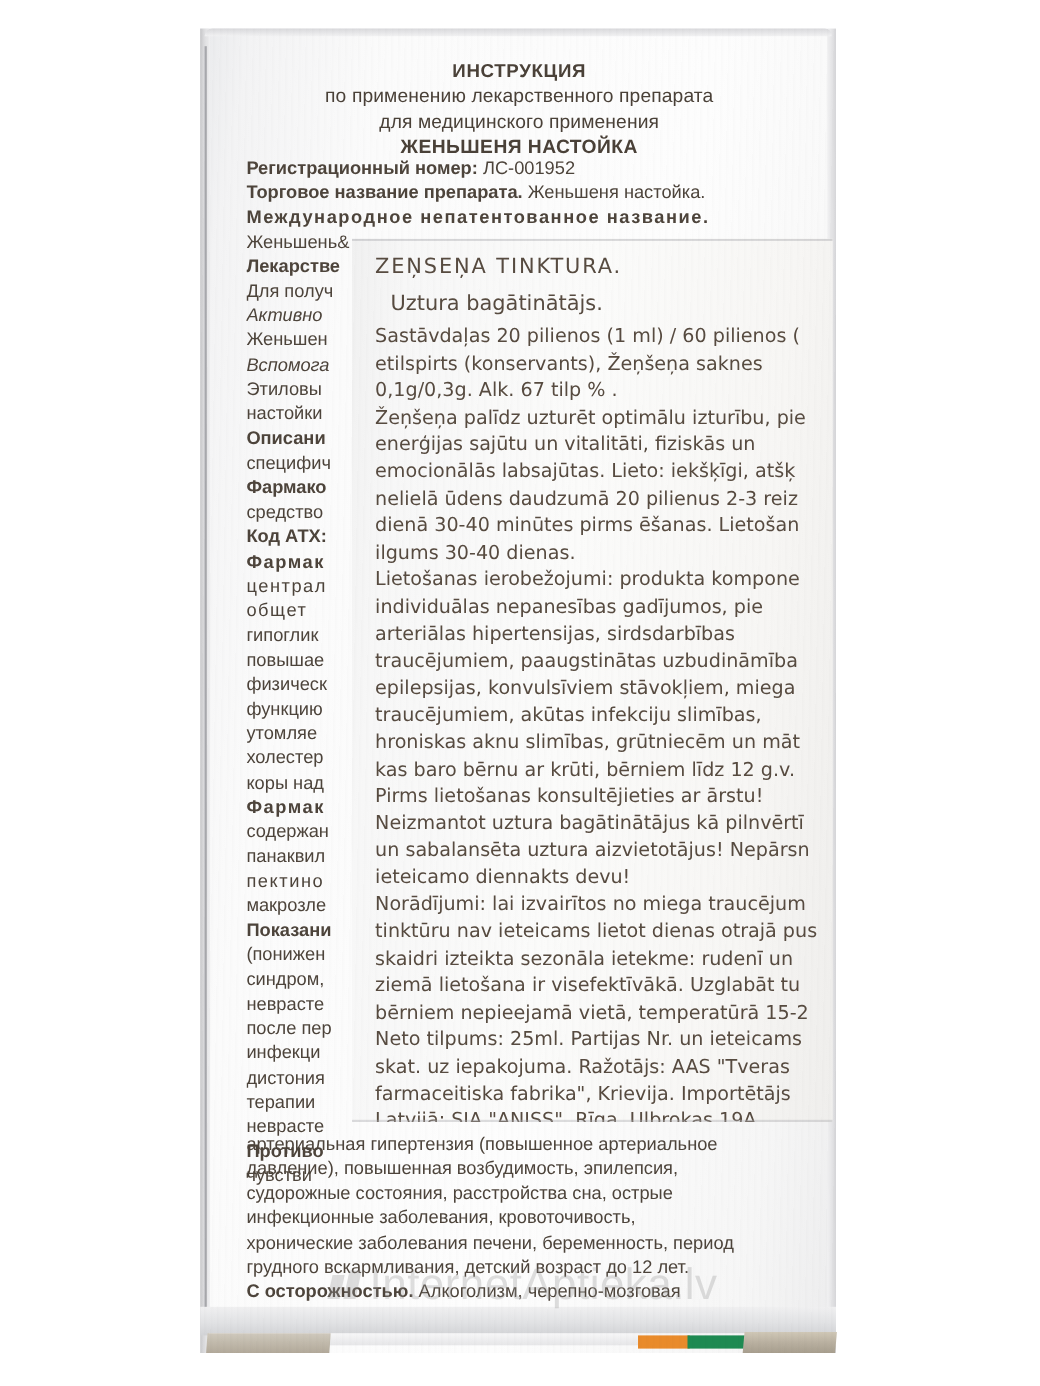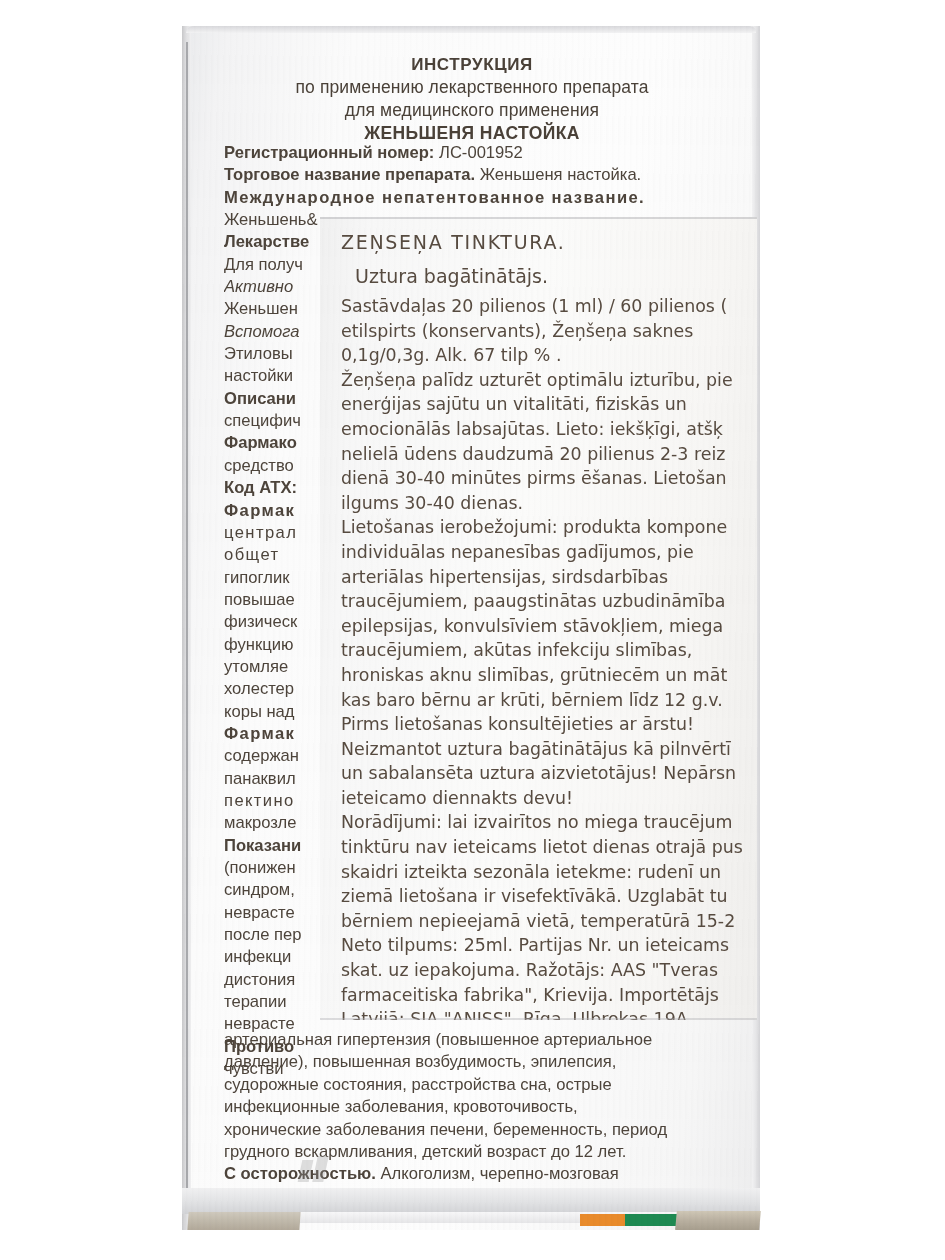--- a/index.html
+++ b/index.html
@@ -378,14 +378,14 @@
 <div id="box-bottom-lip"></div>
 <div id="box-bottom-flapleft"></div>
 <div id="strip-orange"></div>
 <div id="strip-green"></div>
 <div id="strip-green-tail"></div>
 <div id="strip-smudge"></div>
 
 <div id="paper-noise"></div>
 
 <div id="watermark">
-  <span class="wm-mark"><i></i><i></i></span>
+  <span class="wm-mark"><i></i><i></i></span><span>InternetAptieka.lv</span>
 </div>
 
 </body></html>

